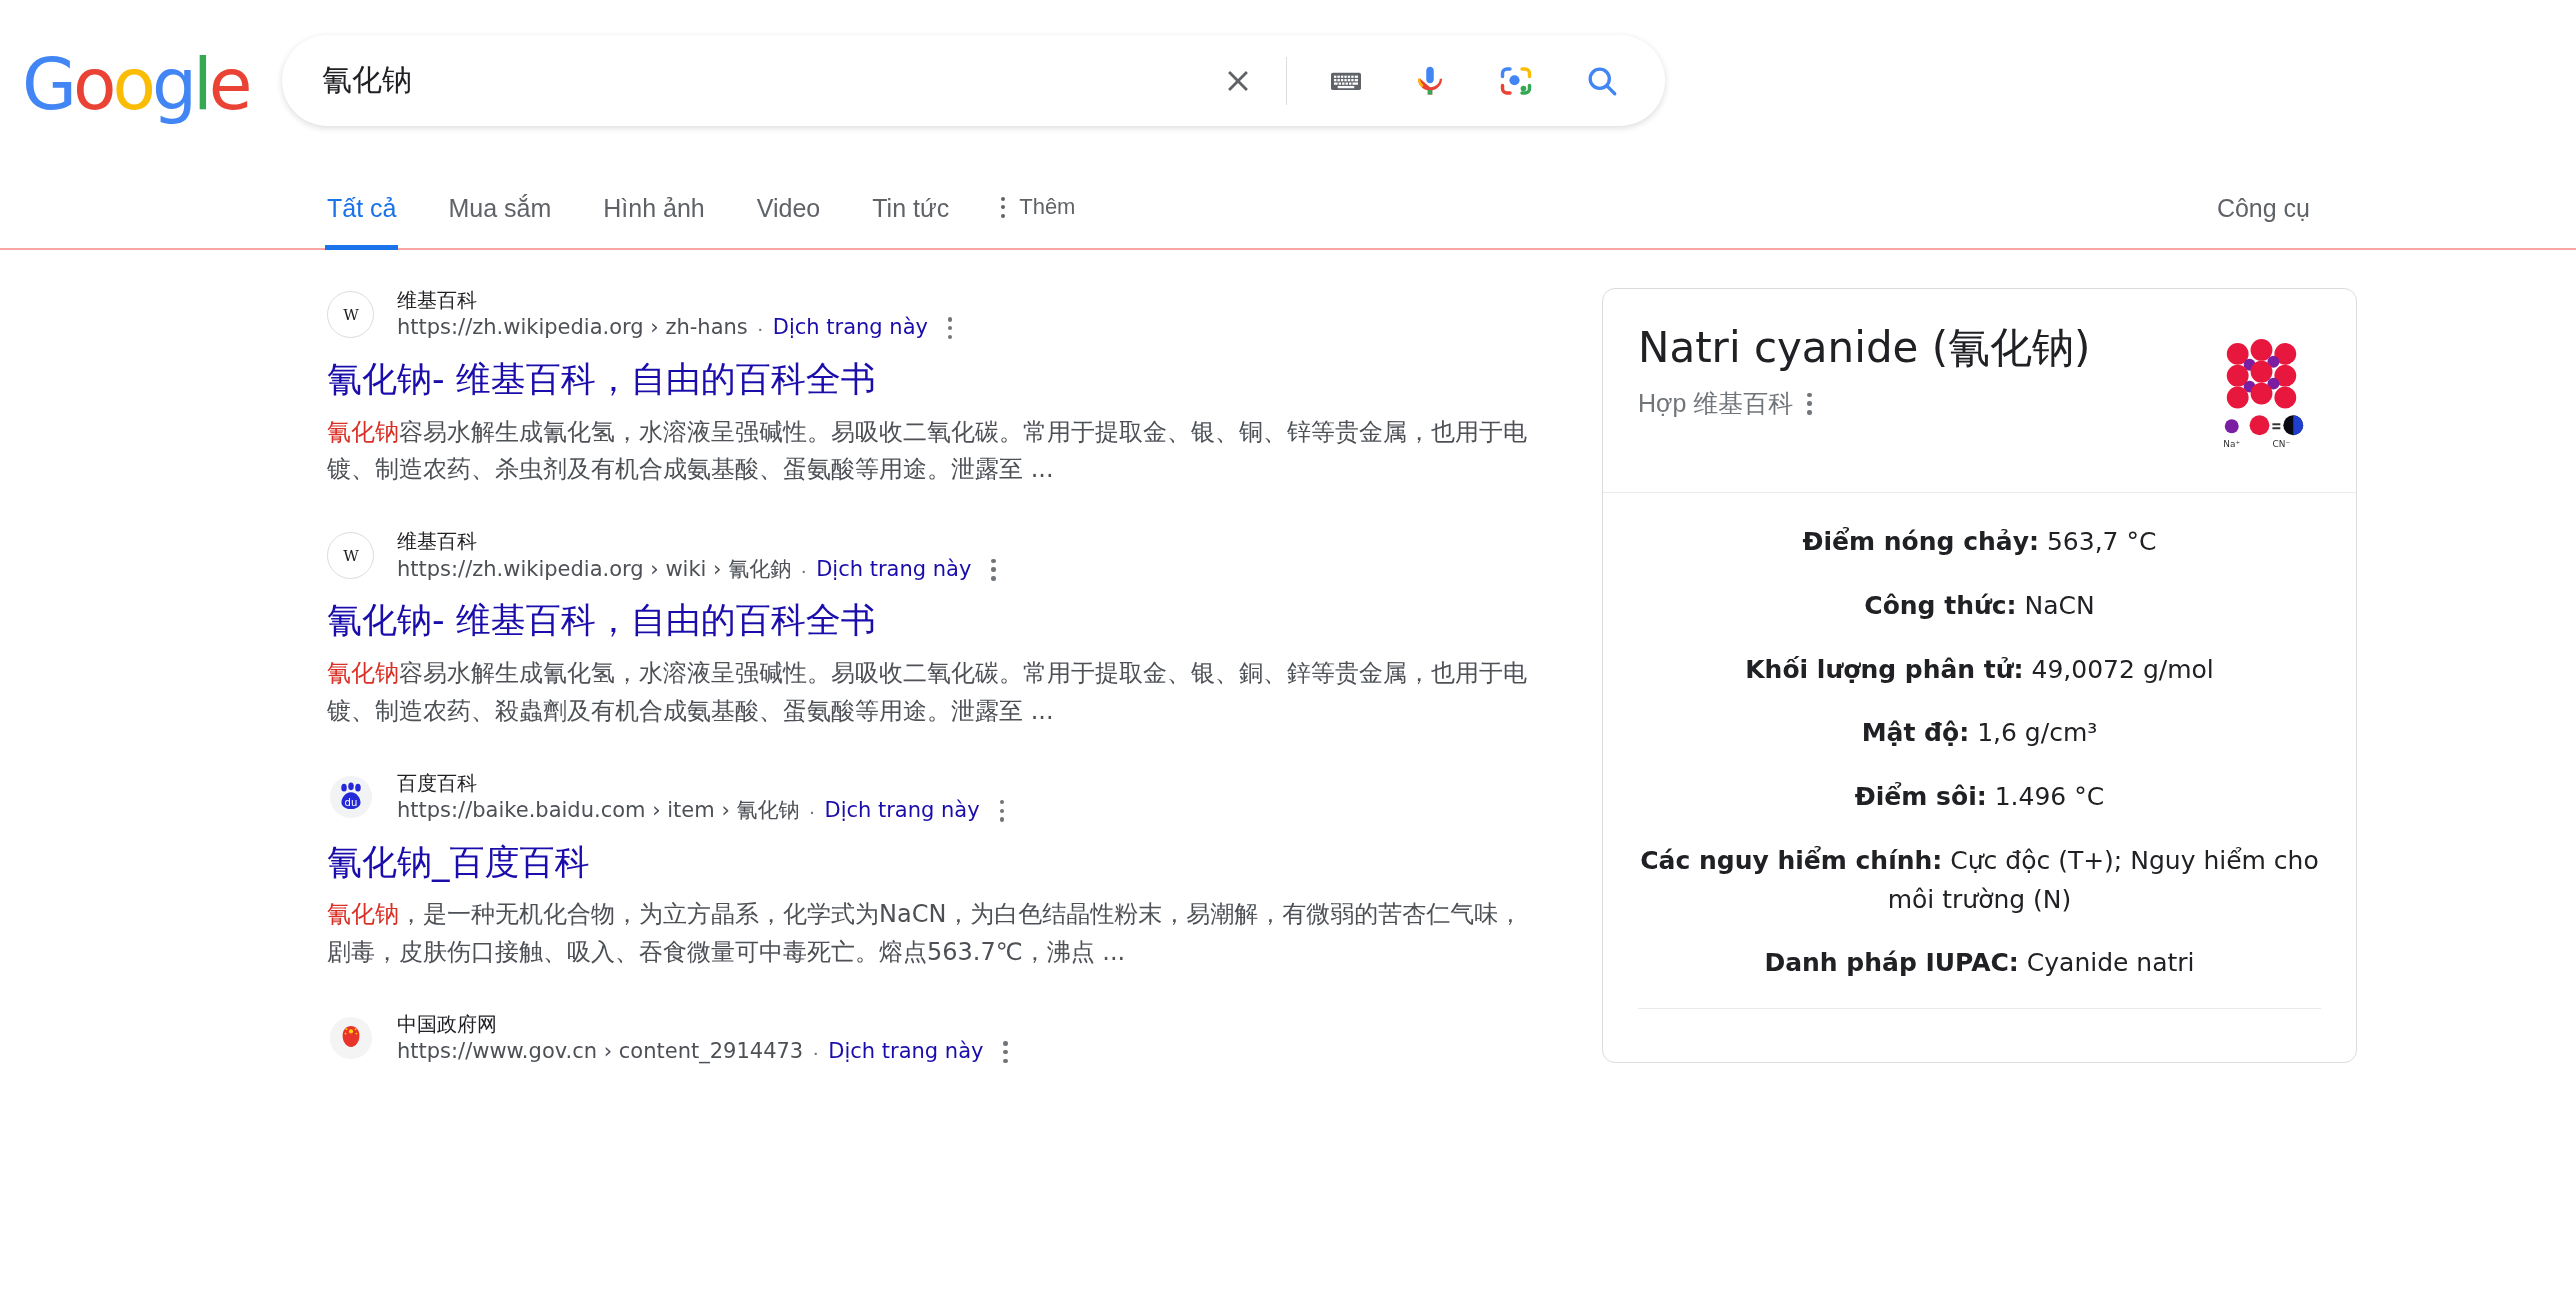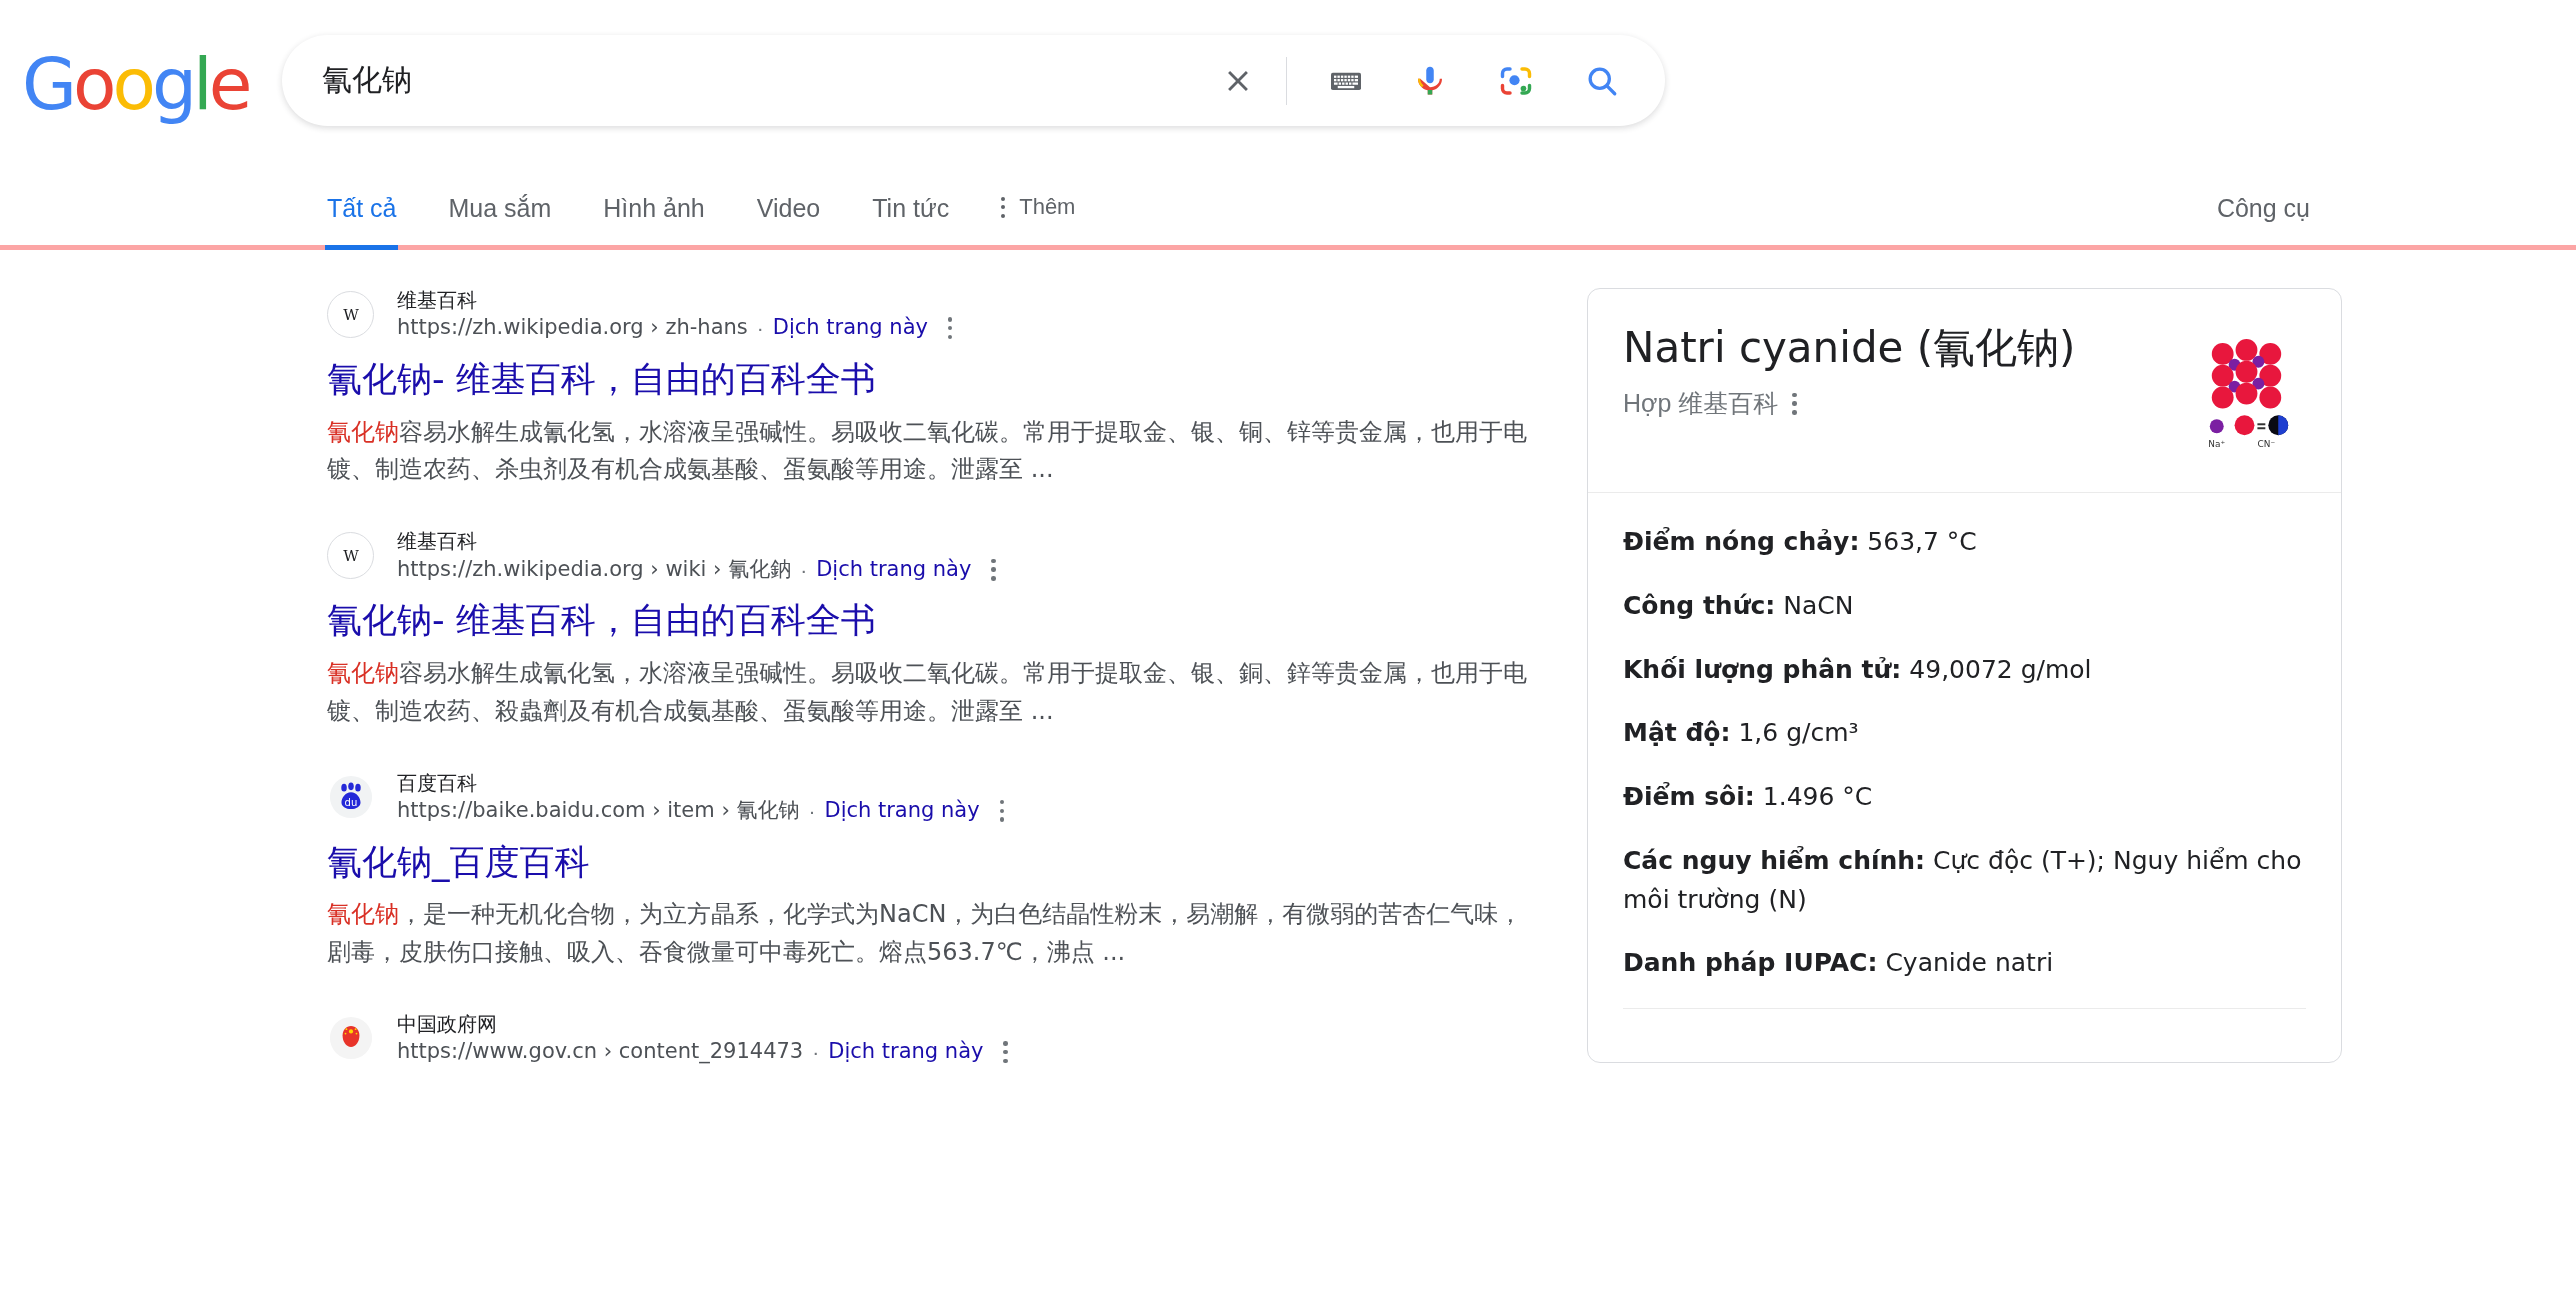--- a/index.html
+++ b/index.html
@@ -63,21 +63,21 @@
   .divider-v { width: 1px; height: 48px; background: #dadce0; margin: 0 18px; }
   .ic-kb { width: 58px; height: 58px; margin: 0 12px; }
   .ic-mic { width: 58px; height: 58px; margin: 0 14px; }
   .ic-lens { width: 58px; height: 58px; margin: 0 14px; }
   .ic-search { width: 58px; height: 58px; margin-left: 14px; }
 
   
   .navbar {
     position: relative;
     height: 78px;
-    border-bottom: 5px solid #fca5a5;
+    border-bottom: 2px solid #fca5a5;
   }
   .nav-inner {
     position: absolute;
     left: 327px;
     top: 0;
     right: 0;
     height: 78px;
     display: flex;
     align-items: flex-start;
   }
@@ -174,21 +174,21 @@
     line-height: 1.58;
     color: #4d5156;
     font-family: "DejaVu Sans", "Liberation Sans", sans-serif;
     max-width: 1205px;
     max-height: 77px;
     overflow: hidden;
   }
   .snippet .hl { color: #d93025; }
 
   
-  .kp-wrap { margin-left: 6px; padding-top: 38px; }
+  .kp-wrap { margin-left: 21px; padding-top: 38px; text-align: center; }
   .kp {
     width: 755px;
     border: 1px solid #dadce0;
     border-radius: 13px;
     background: #fff;
     overflow: hidden;
   }
   .kp-header {
     padding: 33px 35px 26px 35px;
     border-bottom: 1px solid #ebebeb;

